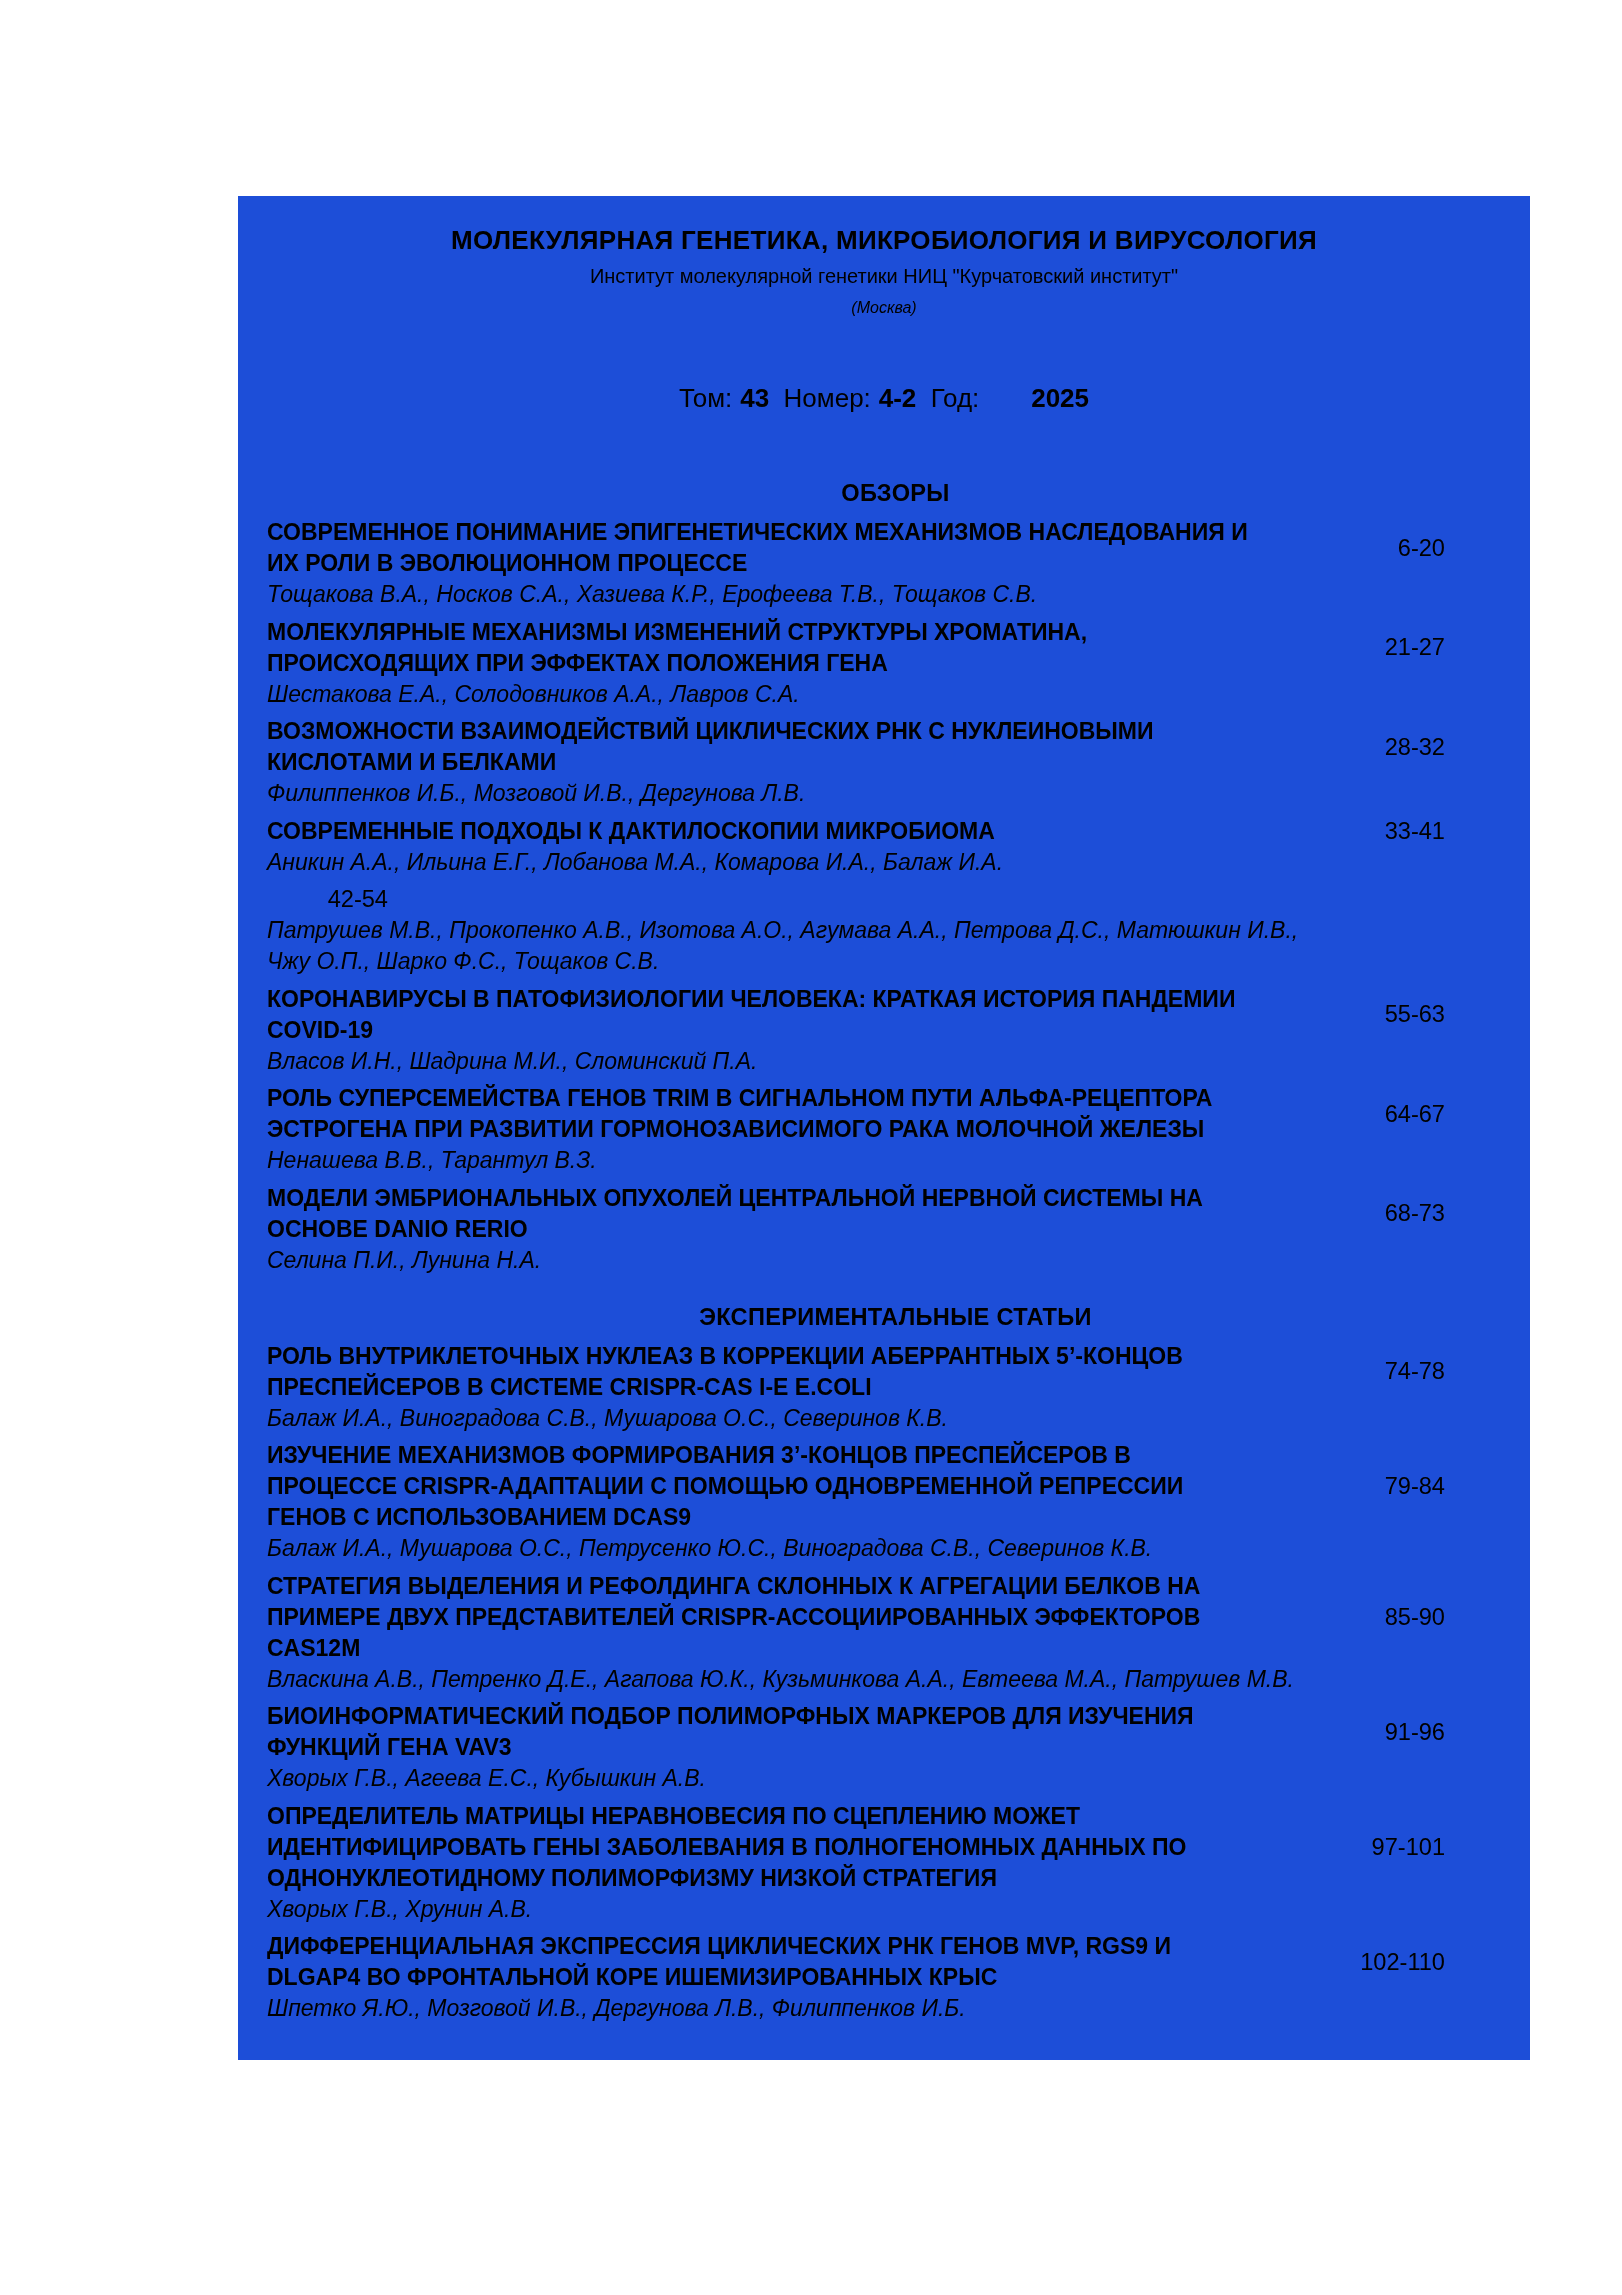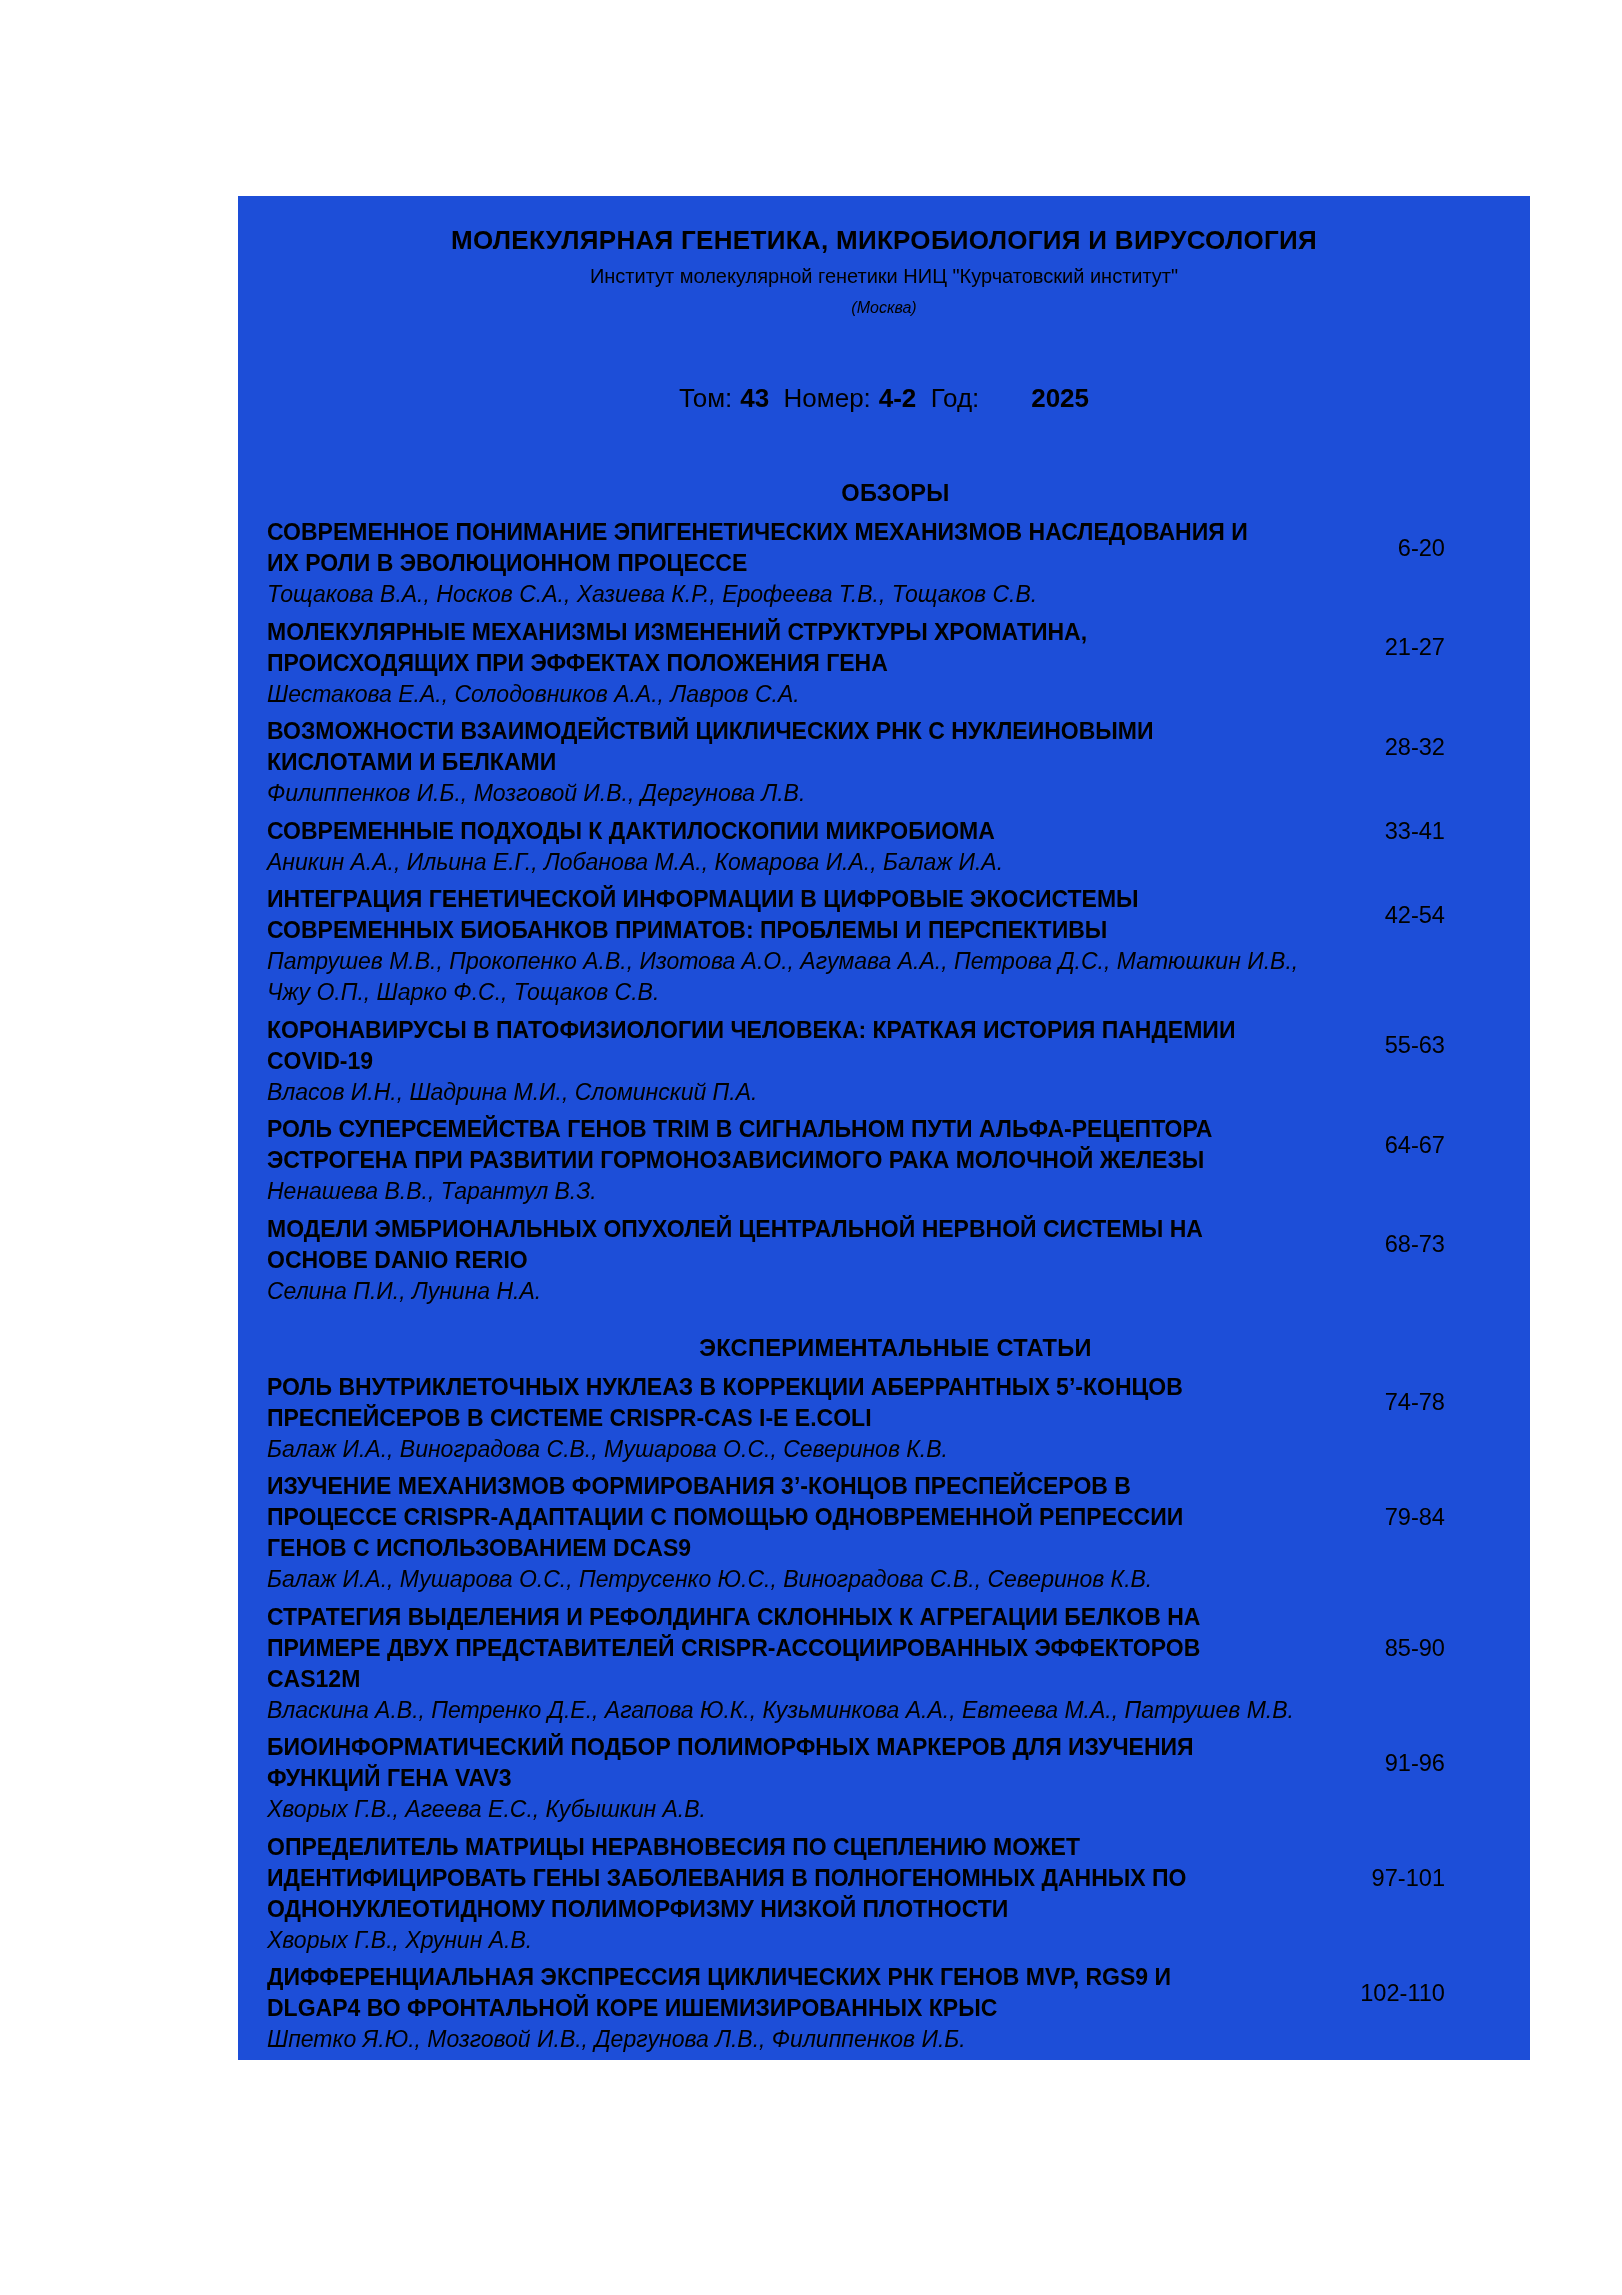--- a/index.html
+++ b/index.html
@@ -88,22 +88,20 @@
   <div class="entry">
     <div class="entry-row">
       <div class="entry-title">СОВРЕМЕННЫЕ ПОДХОДЫ К ДАКТИЛОСКОПИИ МИКРОБИОМА</div>
       <div class="entry-pages">33-41</div>
     </div>
     <div class="entry-authors">Аникин А.А., Ильина Е.Г., Лобанова М.А., Комарова И.А., Балаж И.А.</div>
   </div>
 
   <div class="entry">
     <div class="entry-row">
-      <div class="entry-title">ИНТЕГРАЦИЯ ГЕНЕТИЧЕСКОЙ ИНФОРМАЦИИ В ЦИФРОВЫЕ ЭКОСИСТЕМЫ
-СОВРЕМЕННЫХ БИОБАНКОВ ПРИМАТОВ: ПРОБЛЕМЫ И ПЕРСПЕКТИВЫ</div>
       <div class="entry-pages">42-54</div>
     </div>
     <div class="entry-authors">Патрушев М.В., Прокопенко А.В., Изотова А.О., Агумава А.А., Петрова Д.С., Матюшкин И.В.,
 Чжу О.П., Шарко Ф.С., Тощаков С.В.</div>
   </div>
 
   <div class="entry">
     <div class="entry-row">
       <div class="entry-title">КОРОНАВИРУСЫ В ПАТОФИЗИОЛОГИИ ЧЕЛОВЕКА: КРАТКАЯ ИСТОРИЯ ПАНДЕМИИ
 COVID-19</div>
@@ -170,21 +168,21 @@
 ФУНКЦИЙ ГЕНА VAV3</div>
       <div class="entry-pages">91-96</div>
     </div>
     <div class="entry-authors">Хворых Г.В., Агеева Е.С., Кубышкин А.В.</div>
   </div>
 
   <div class="entry">
     <div class="entry-row">
       <div class="entry-title">ОПРЕДЕЛИТЕЛЬ МАТРИЦЫ НЕРАВНОВЕСИЯ ПО СЦЕПЛЕНИЮ МОЖЕТ
 ИДЕНТИФИЦИРОВАТЬ ГЕНЫ ЗАБОЛЕВАНИЯ В ПОЛНОГЕНОМНЫХ ДАННЫХ ПО
-ОДНОНУКЛЕОТИДНОМУ ПОЛИМОРФИЗМУ НИЗКОЙ ПЛОТНОСТИ</div>
+ОДНОНУКЛЕОТИДНОМУ ПОЛИМОРФИЗМУ НИЗКОЙ СТРАТЕГИЯ</div>
       <div class="entry-pages">97-101</div>
     </div>
     <div class="entry-authors">Хворых Г.В., Хрунин А.В.</div>
   </div>
 
   <div class="entry">
     <div class="entry-row">
       <div class="entry-title">ДИФФЕРЕНЦИАЛЬНАЯ ЭКСПРЕССИЯ ЦИКЛИЧЕСКИХ РНК ГЕНОВ MVP, RGS9 И
 DLGAP4 ВО ФРОНТАЛЬНОЙ КОРЕ ИШЕМИЗИРОВАННЫХ КРЫС</div>
       <div class="entry-pages">102-110</div>

